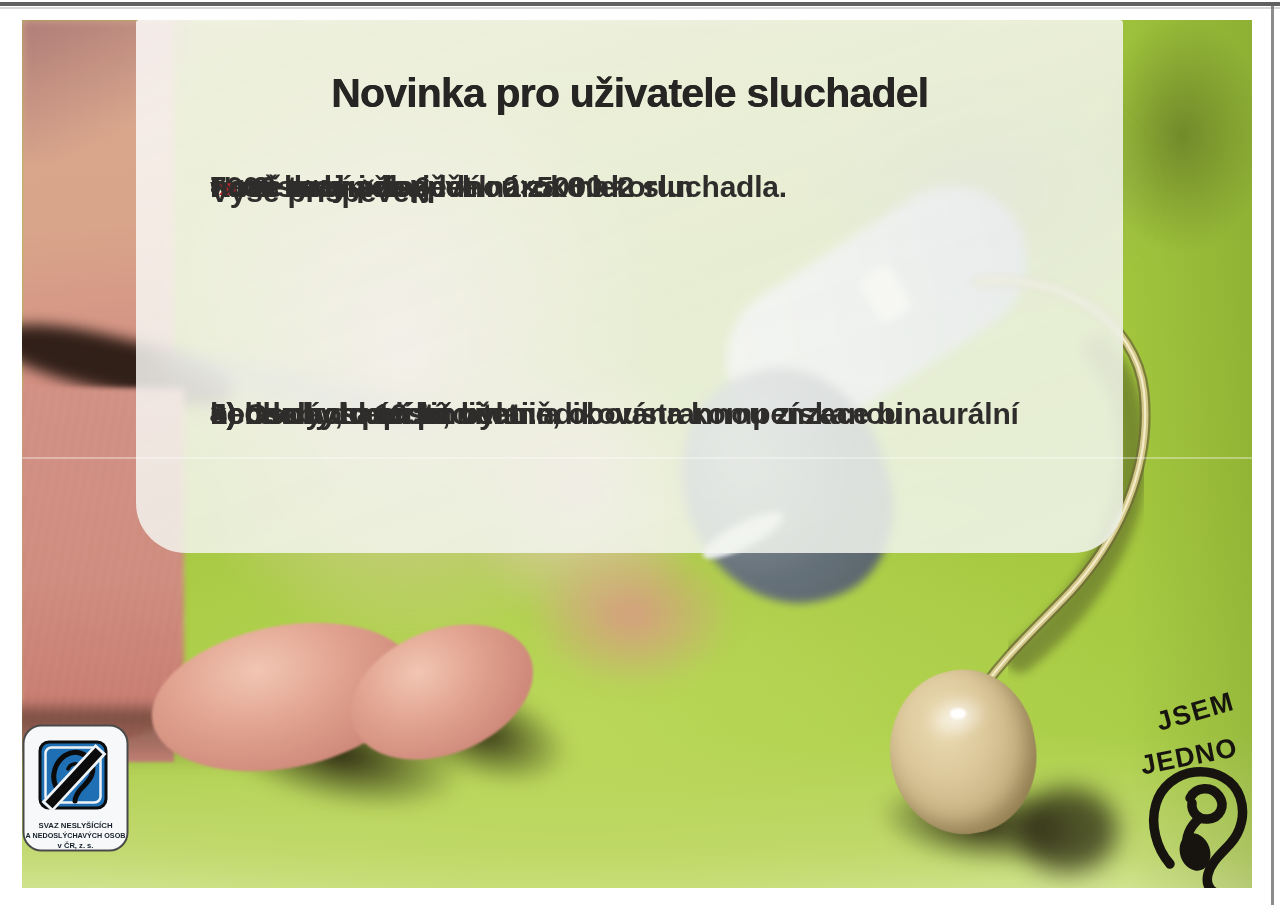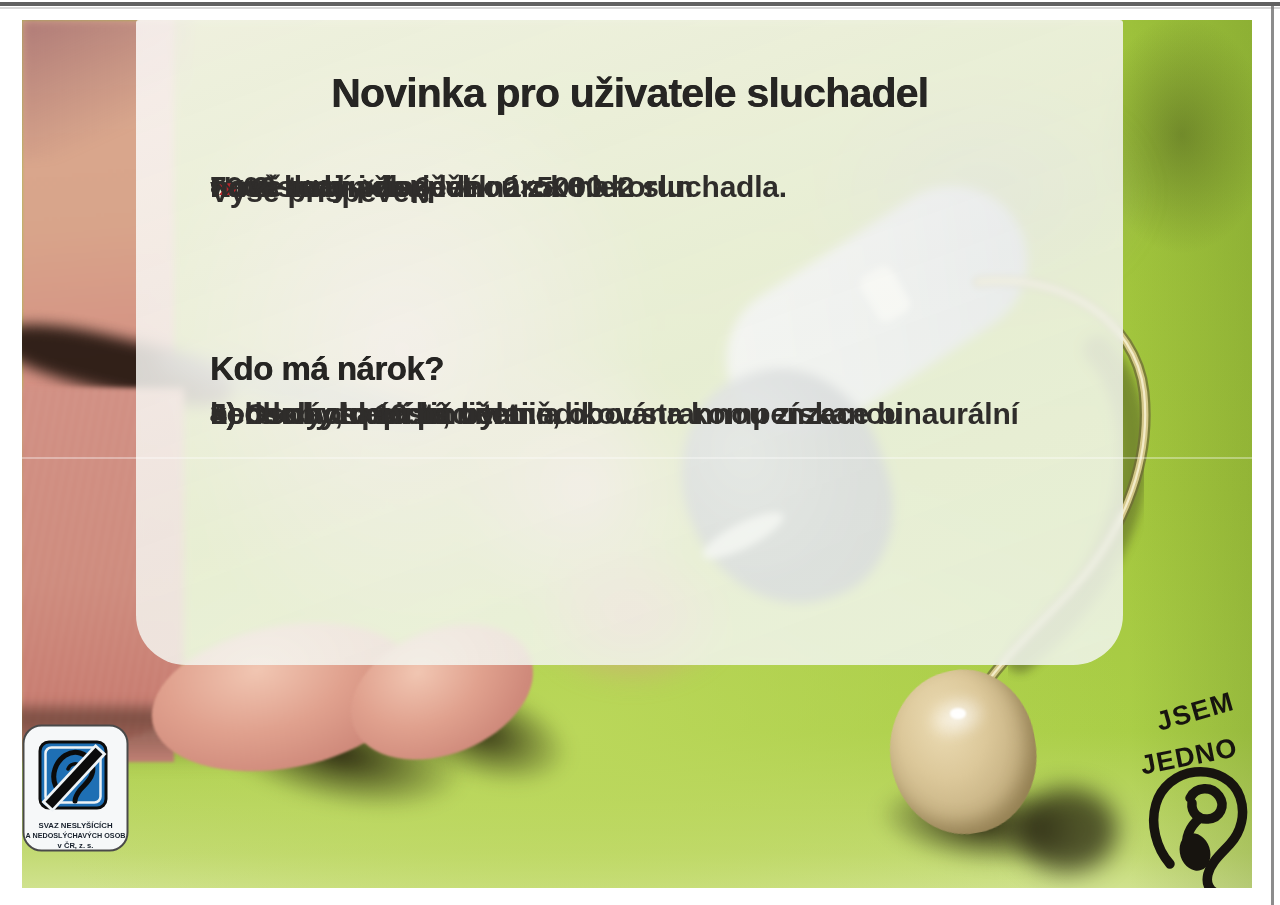--- a/index.html
+++ b/index.html
@@ -80,21 +80,21 @@
     background:rgba(20,14,6,.65);filter:blur(12px);}
   .mold{left:868px;top:650px;width:146px;height:164px;border-radius:52% 48% 50% 50%;transform:rotate(-10deg);
     background:radial-gradient(at 40% 30%,#ecdcb4 0%,#dcc89a 35%,#c0ab7c 70%,#a4905f 96%);
     box-shadow:inset -8px -12px 18px rgba(90,70,30,.38);filter:blur(.7px);}
   .mold-hl{left:903px;top:674px;width:64px;height:46px;border-radius:50%;transform:rotate(-18deg);
     background:radial-gradient(closest-side,rgba(255,255,255,.78),rgba(255,255,255,0));filter:blur(4px);}
   .mold-spec{left:928px;top:688px;width:16px;height:11px;border-radius:50%;
     background:rgba(255,255,255,.95);filter:blur(1px);}
 
   
-  .panel{left:114px;top:0;width:987px;height:645px;border-radius:3px 3px 50px 50px;
+  .panel{left:114px;top:0;width:987px;height:533px;border-radius:3px 3px 50px 50px;
     background:linear-gradient(160deg,rgba(250,247,245,.88) 0%,rgba(245,246,241,.83) 55%,rgba(241,245,238,.86) 100%);
     -webkit-backdrop-filter:blur(3px);backdrop-filter:blur(3px);}
   .panel-title{left:0;top:50px;width:100%;text-align:center;
     font-size:41px;font-weight:700;letter-spacing:-.8px;color:#262523;
     text-shadow:.5px 0 0 #262523;white-space:nowrap;}
   .body-lines{left:74px;top:147px;font-size:30px;font-weight:700;color:#2f2d2b;
     letter-spacing:-.2px;line-height:40px;white-space:nowrap;position:absolute;}
   .body-lines .bl2{margin-top:5px;}
   .bullet-marker{display:inline-block;margin-right:13px;transform:translateY(-2px);}
   .arrows{color:#b5262c;font-weight:700;margin:0 9px;text-shadow:.6px 0 0 #b5262c;
@@ -178,21 +178,20 @@
           <span>Výše příspěvek:</span>
       </div>
       <div>
         <span>7000 korun za 6 let</span>
           <span class="arrows">»</span>
           <span>nově tedy příspěvek 2×5000 korun</span>
       </div>
       <div>na 2 sluchadla jednou za 6 let</div>
     </div>
 
-    <div class="sub-heading">Kdo má nárok?</div>
 
     <div class="elig-lines">
       <div>5) Osoby, u nichž byla indikována kompenzace binaurální</div>
       <div>korekce do 19 let včetně,</div>
       <div>4) osoby trpící tinnitem a oboustrannou získanou</div>
       <div>nedoslýchavostí,</div>
       <div>3) hluchoslepí pacienti.</div>
     </div>
   </div>
 

